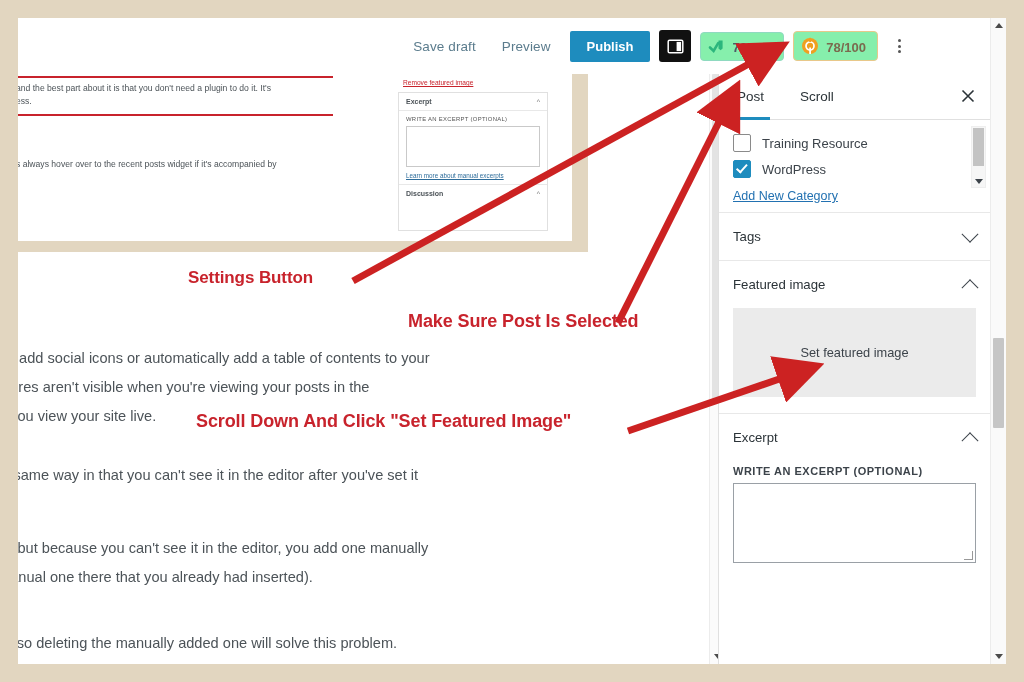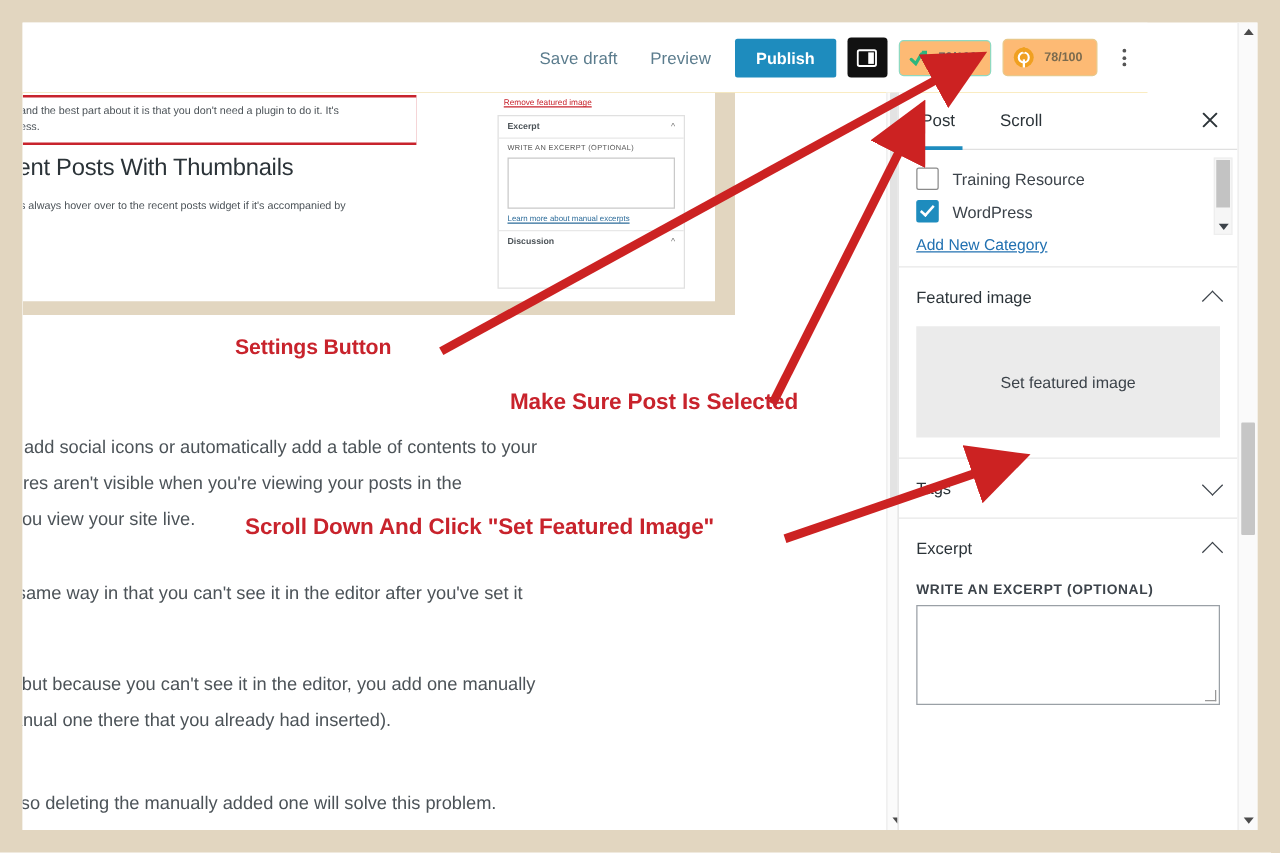--- a/index.html
+++ b/index.html
@@ -29,23 +29,23 @@
   }
   .publish-btn{
     background:#1e8cbe;color:#fff;font-size:13px;font-weight:600;
     padding:8px 17px;border-radius:2px;margin-left:6px;white-space:nowrap;
   }
   .settings-btn{
     width:32px;height:32px;background:#111;border-radius:3px;margin-left:9px;
     display:flex;align-items:center;justify-content:center;flex:0 0 auto;
   }
   .badge{
-    display:flex;align-items:center;gap:7px;
+    display:flex;align-items:flex-end;gap:7px;
     border-radius:4px;padding:5px 11px 5px 7px;margin-left:9px;
-    font-size:10px;font-weight:700;white-space:nowrap;background:#fdba74;
+    font-size:13px;font-weight:700;white-space:nowrap;background:#86efac;
   }
   .badge.green{border:1px solid #8fd9c0;color:#4d5a66;}
   .badge.orange{border:1px solid #e8c88a;color:#7a6a4e;}
   .kebab{
     width:22px;margin-left:10px;display:flex;flex-direction:column;
     align-items:center;gap:2.5px;flex:0 0 auto;
   }
   .kebab i{width:3px;height:3px;border-radius:50%;background:#555;display:block;}
 
   
@@ -221,21 +221,20 @@
 
   <div class="editor">
 
     <div class="embedded">
       <div class="emb-inner">
 
         <div class="emb-left">
           <div class="emb-redbox"></div>
           <div class="emb-p" style="position:absolute;left:-2px;top:9px;width:310px;">and the best part about it is that you don't need a plugin to do it. It's</div>
           <div class="emb-p" style="position:absolute;left:-2px;top:22px;">ess.</div>
-          <div class="emb-h" style="position:absolute;left:-4px;top:50px;">ent Posts With Thumbnails</div>
           <div class="emb-p" style="position:absolute;left:-2px;top:85px;width:310px;">s always hover over to the recent posts widget if it's accompanied by</div>
         </div>
 
         <div class="emb-right">
           <div class="emb-link" style="position:absolute;left:5px;top:5px;">Remove featured image</div>
           <div class="emb-panel">
             <div class="emb-sec">
               <span class="emb-caret">^</span>
               <span style="font-weight:700;">Excerpt</span>
             </div>
@@ -299,32 +298,32 @@
       <div class="catscroll">
         <div class="thumb"></div>
         <div class="dn"></div>
       </div>
 
       <a class="addcat" href="#">Add New Category</a>
     </div>
 
     <div class="sec">
       <div class="sec-head">
+        <span>Tags</span>
+        <span class="chev down"></span>
+      </div>
+    </div>
+
+    <div class="sec">
+      <div class="sec-head">
         <span>Featured image</span>
         <span class="chev up"></span>
       </div>
       <div class="fi-box">
         <span>Set featured image</span>
-      </div>
-    </div>
-
-    <div class="sec">
-      <div class="sec-head">
-        <span>Tags</span>
-        <span class="chev down"></span>
       </div>
     </div>
 
     <div class="sec" style="border-bottom:none;">
       <div class="sec-head">
         <span>Excerpt</span>
         <span class="chev up"></span>
       </div>
       <div class="ex-label">WRITE AN EXCERPT (OPTIONAL)</div>
       <div class="ex-ta"></div>

